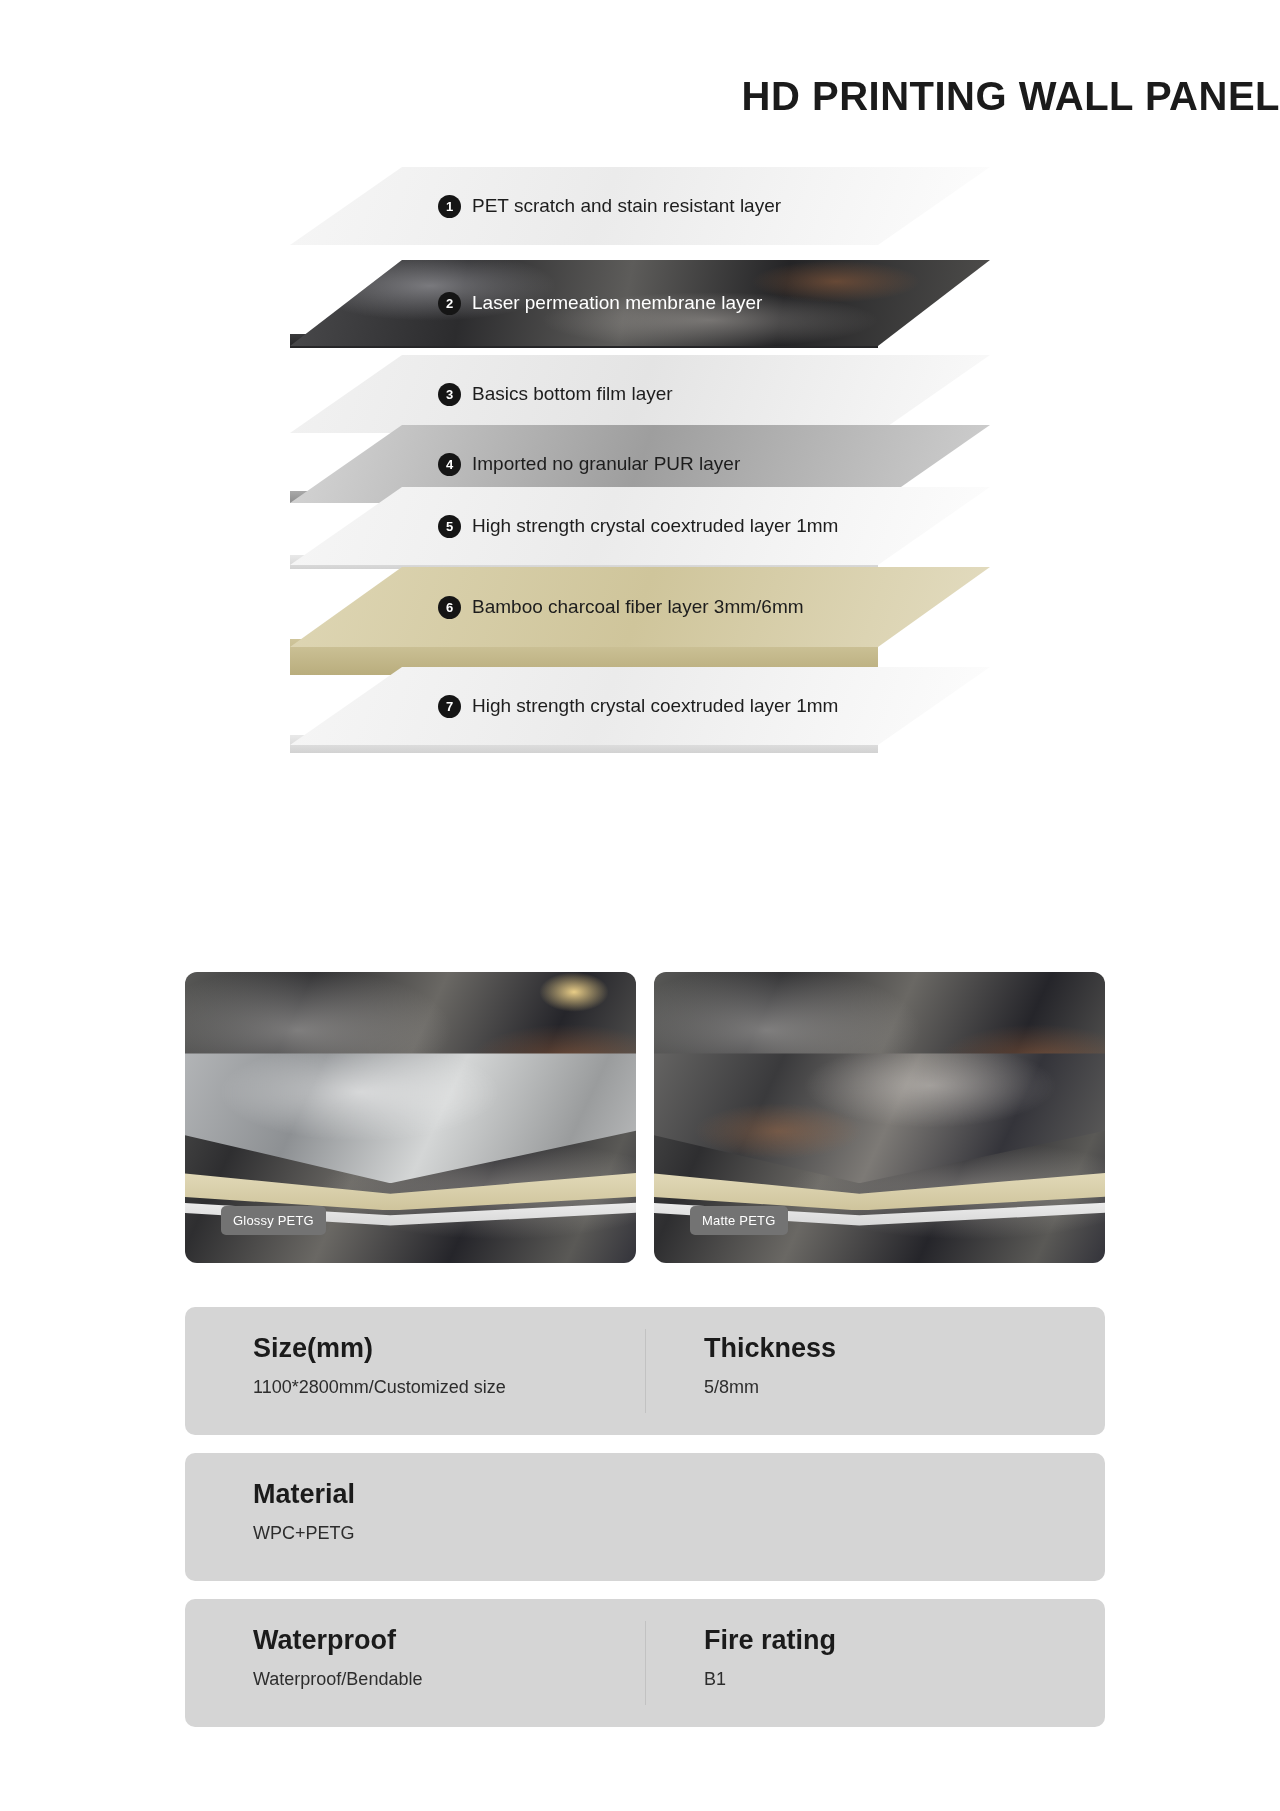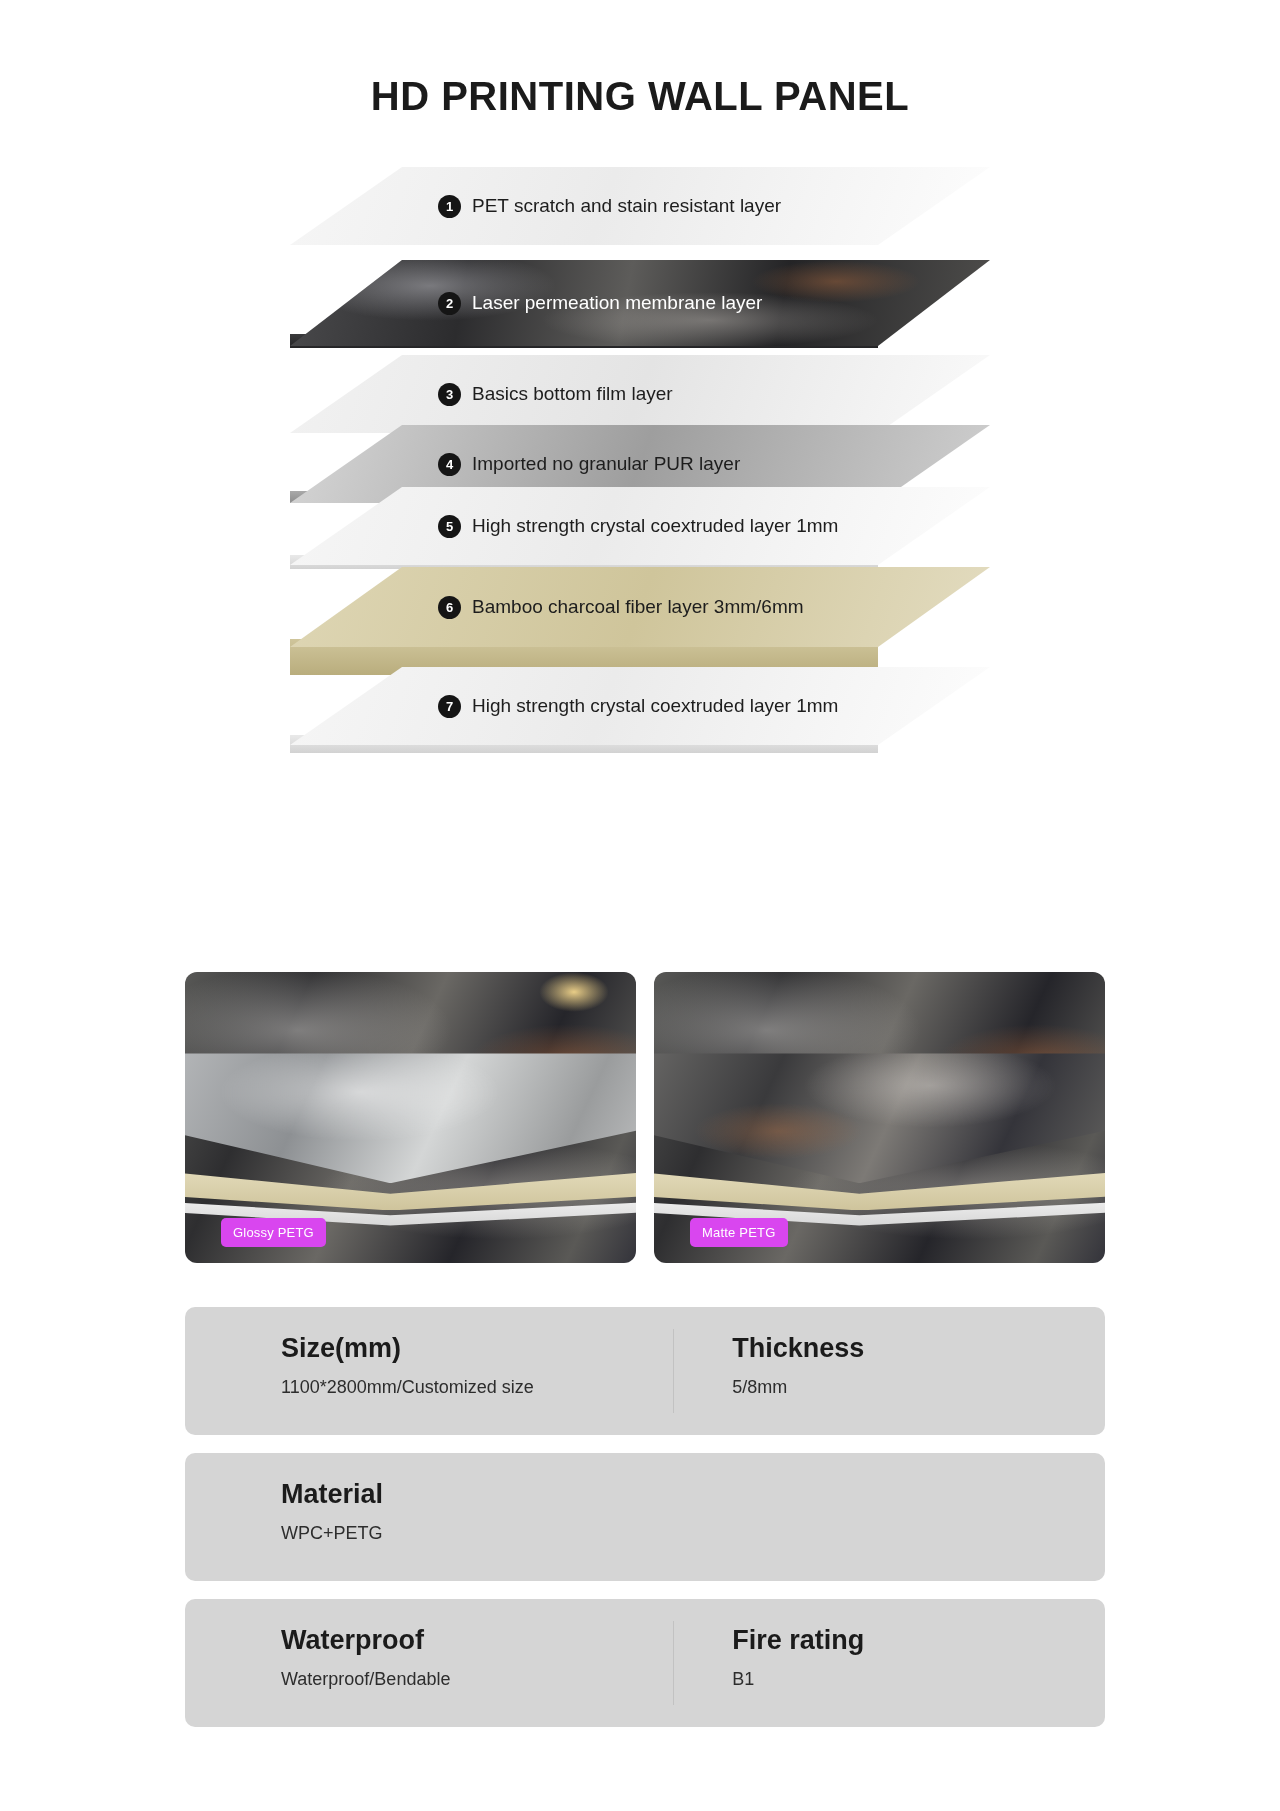--- a/index.html
+++ b/index.html
@@ -8,21 +8,21 @@
     width: 1280px;
     min-height: 1811px;
     background: #ffffff;
     font-family: "Liberation Sans", sans-serif;
     color: #1a1a1a;
     position: relative;
     overflow: hidden;
   }
 
   
-  .header { text-align: center; padding-top: 74px; }
+  .header { text-align: right; padding-top: 74px; }
   .title {
     font-size: 40px;
     font-weight: bold;
     letter-spacing: 0.5px;
     color: #1b1b1b;
     margin: 0;
   }
   .subtitle {
     font-size: 17px;
     letter-spacing: 1.2px;
@@ -167,22 +167,22 @@
   .sample .glare {
     position: absolute;
     right: 6%;
     top: 0;
     width: 70px; height: 40px;
     background: radial-gradient(ellipse at center, rgba(243,214,140,.95), rgba(243,214,140,0) 70%);
   }
   .tag {
     position: absolute;
     left: 36px;
-    bottom: 16px;
-    background: #d946ef;
+    bottom: 28px;
+    background: #737373;
     color: #ffffff;
     font-size: 13px;
     padding: 7px 12px;
     border-radius: 5px;
     letter-spacing: .2px;
   }
 
   
   .specs {
     position: absolute;
@@ -195,21 +195,20 @@
     background: #d5d5d5;
     border-radius: 10px;
     height: 128px;
     margin-bottom: 18px;
     overflow: hidden;
   }
   .spec-cell {
     flex: 1 1 50%;
     padding: 26px 0 0 68px;
     position: relative;
-    margin-left: 28px;
   }
   .spec-cell.right { padding-left: 59px; }
   .spec-row .spec-cell.right::before {
     content: "";
     position: absolute;
     left: 0; top: 22px; bottom: 22px;
     width: 1px;
     background: #c2c2c2;
   }
   .spec-key {

